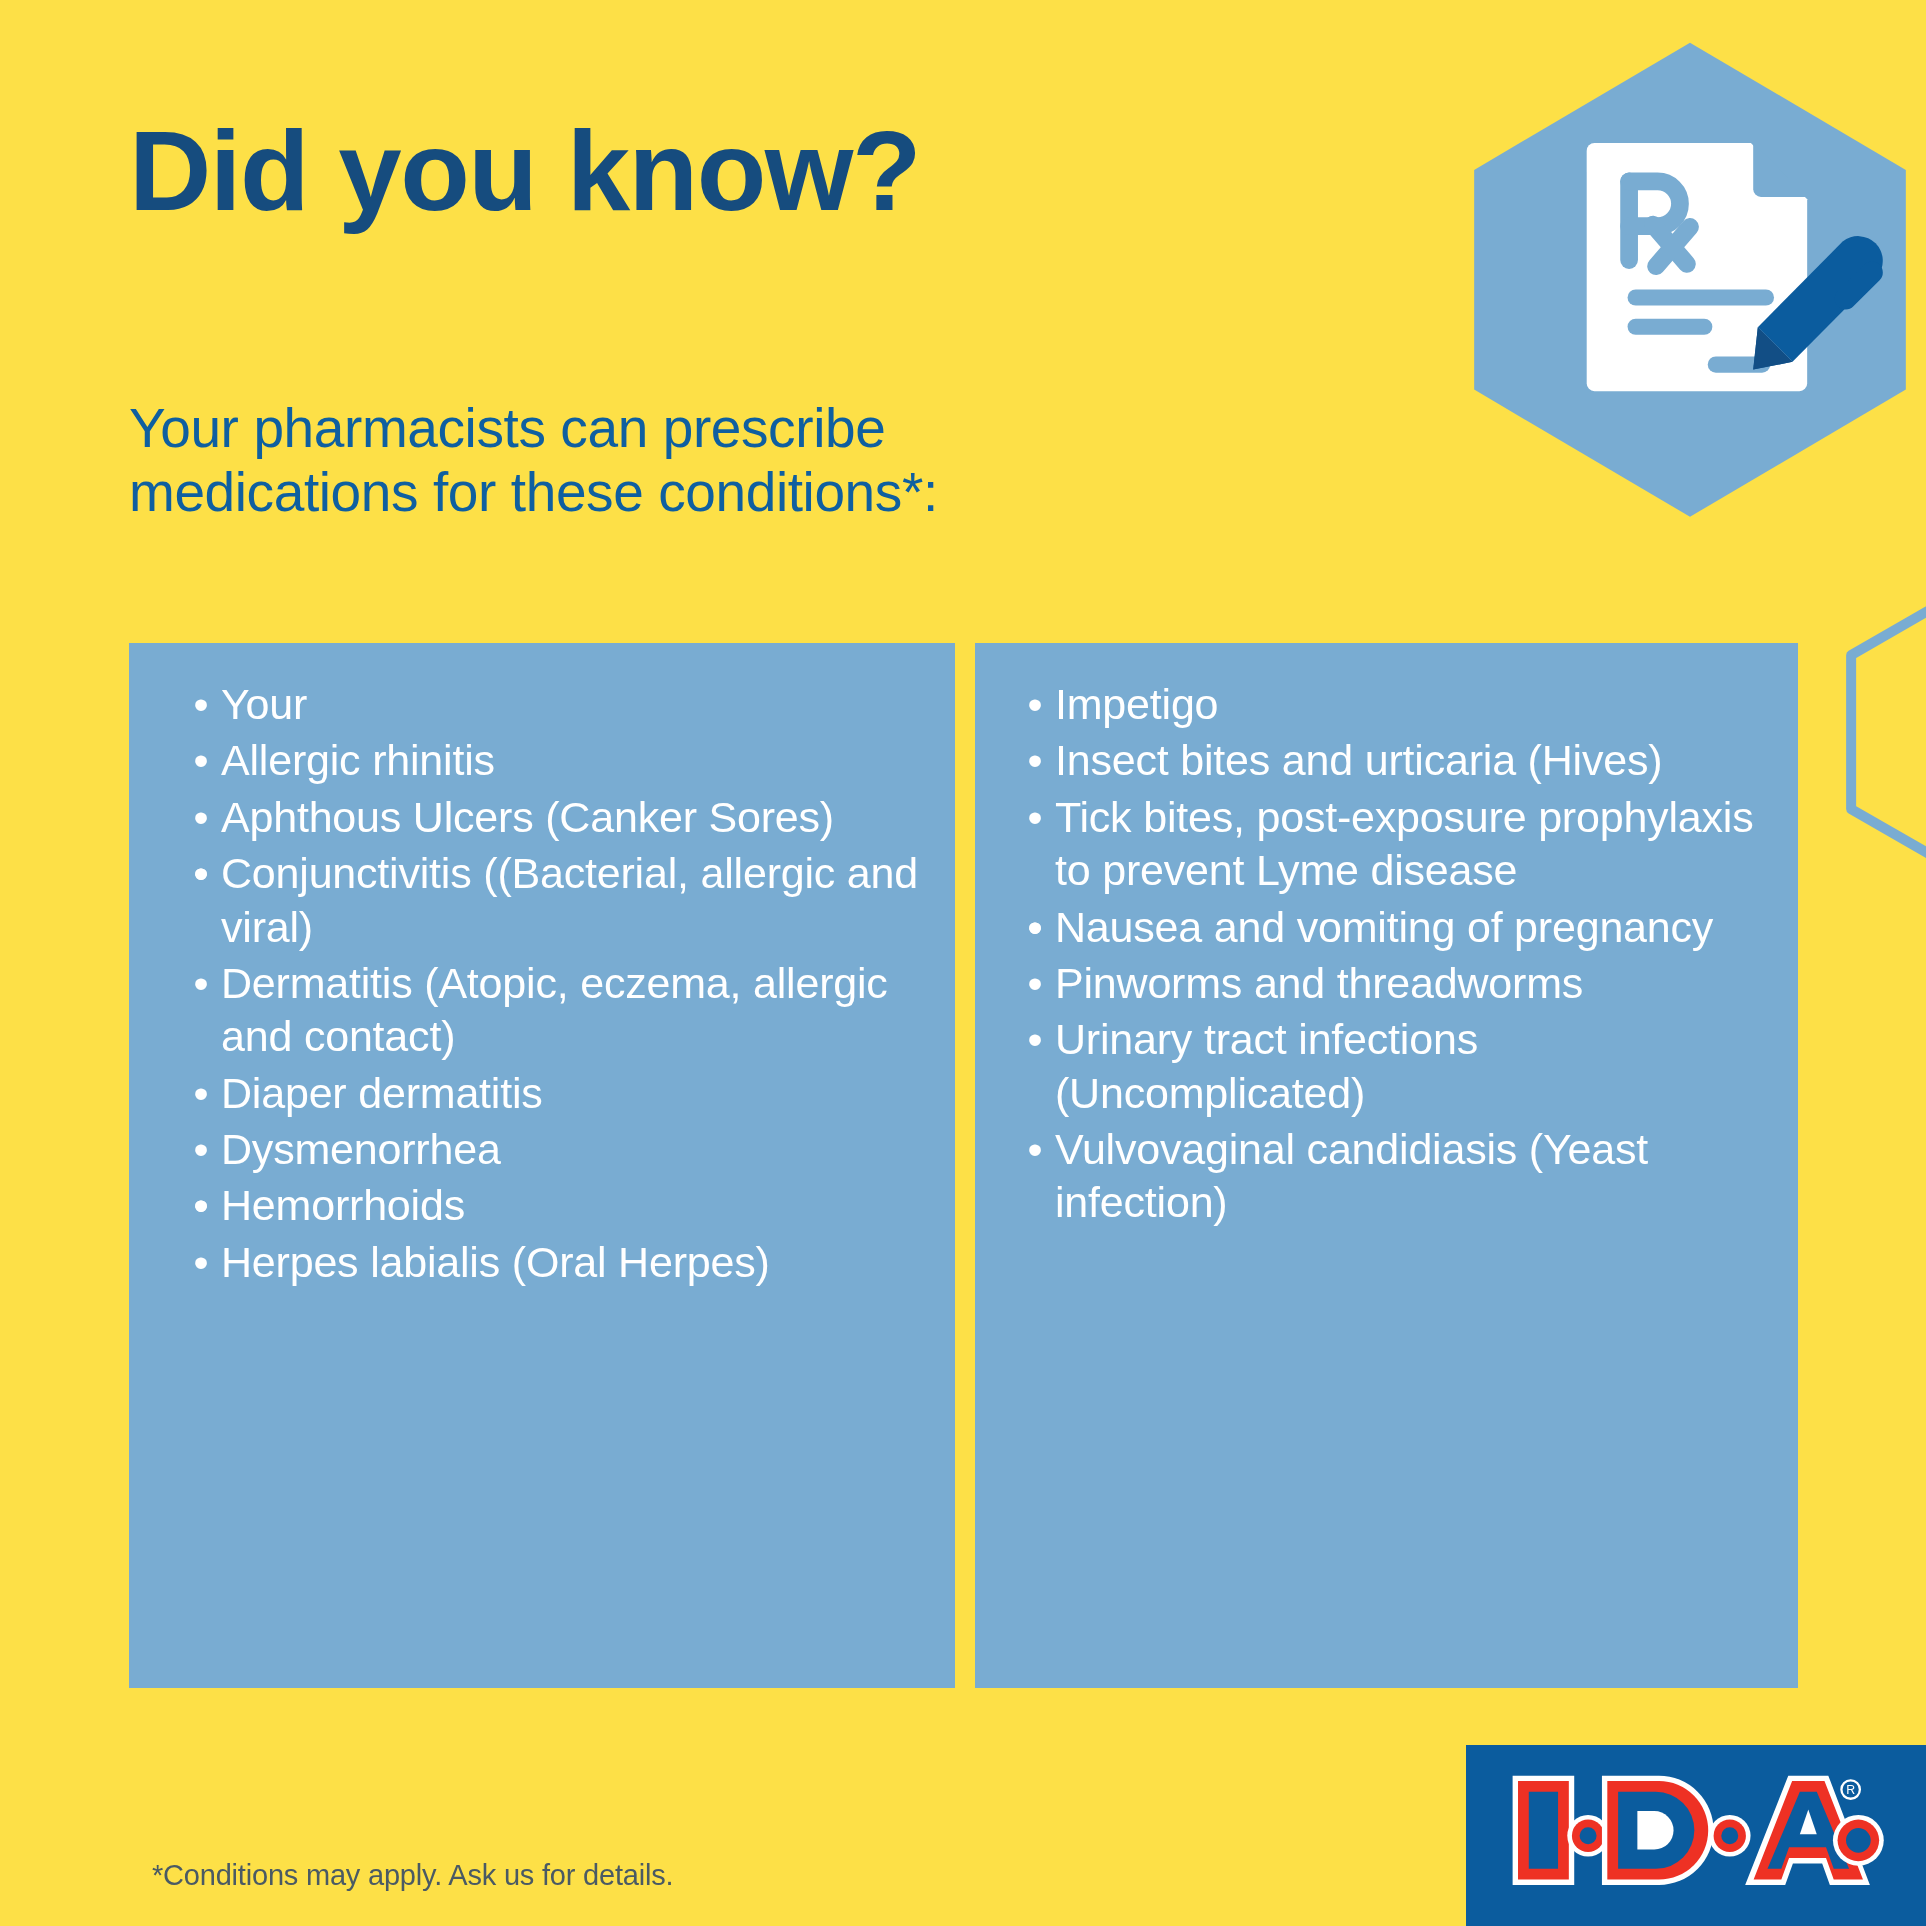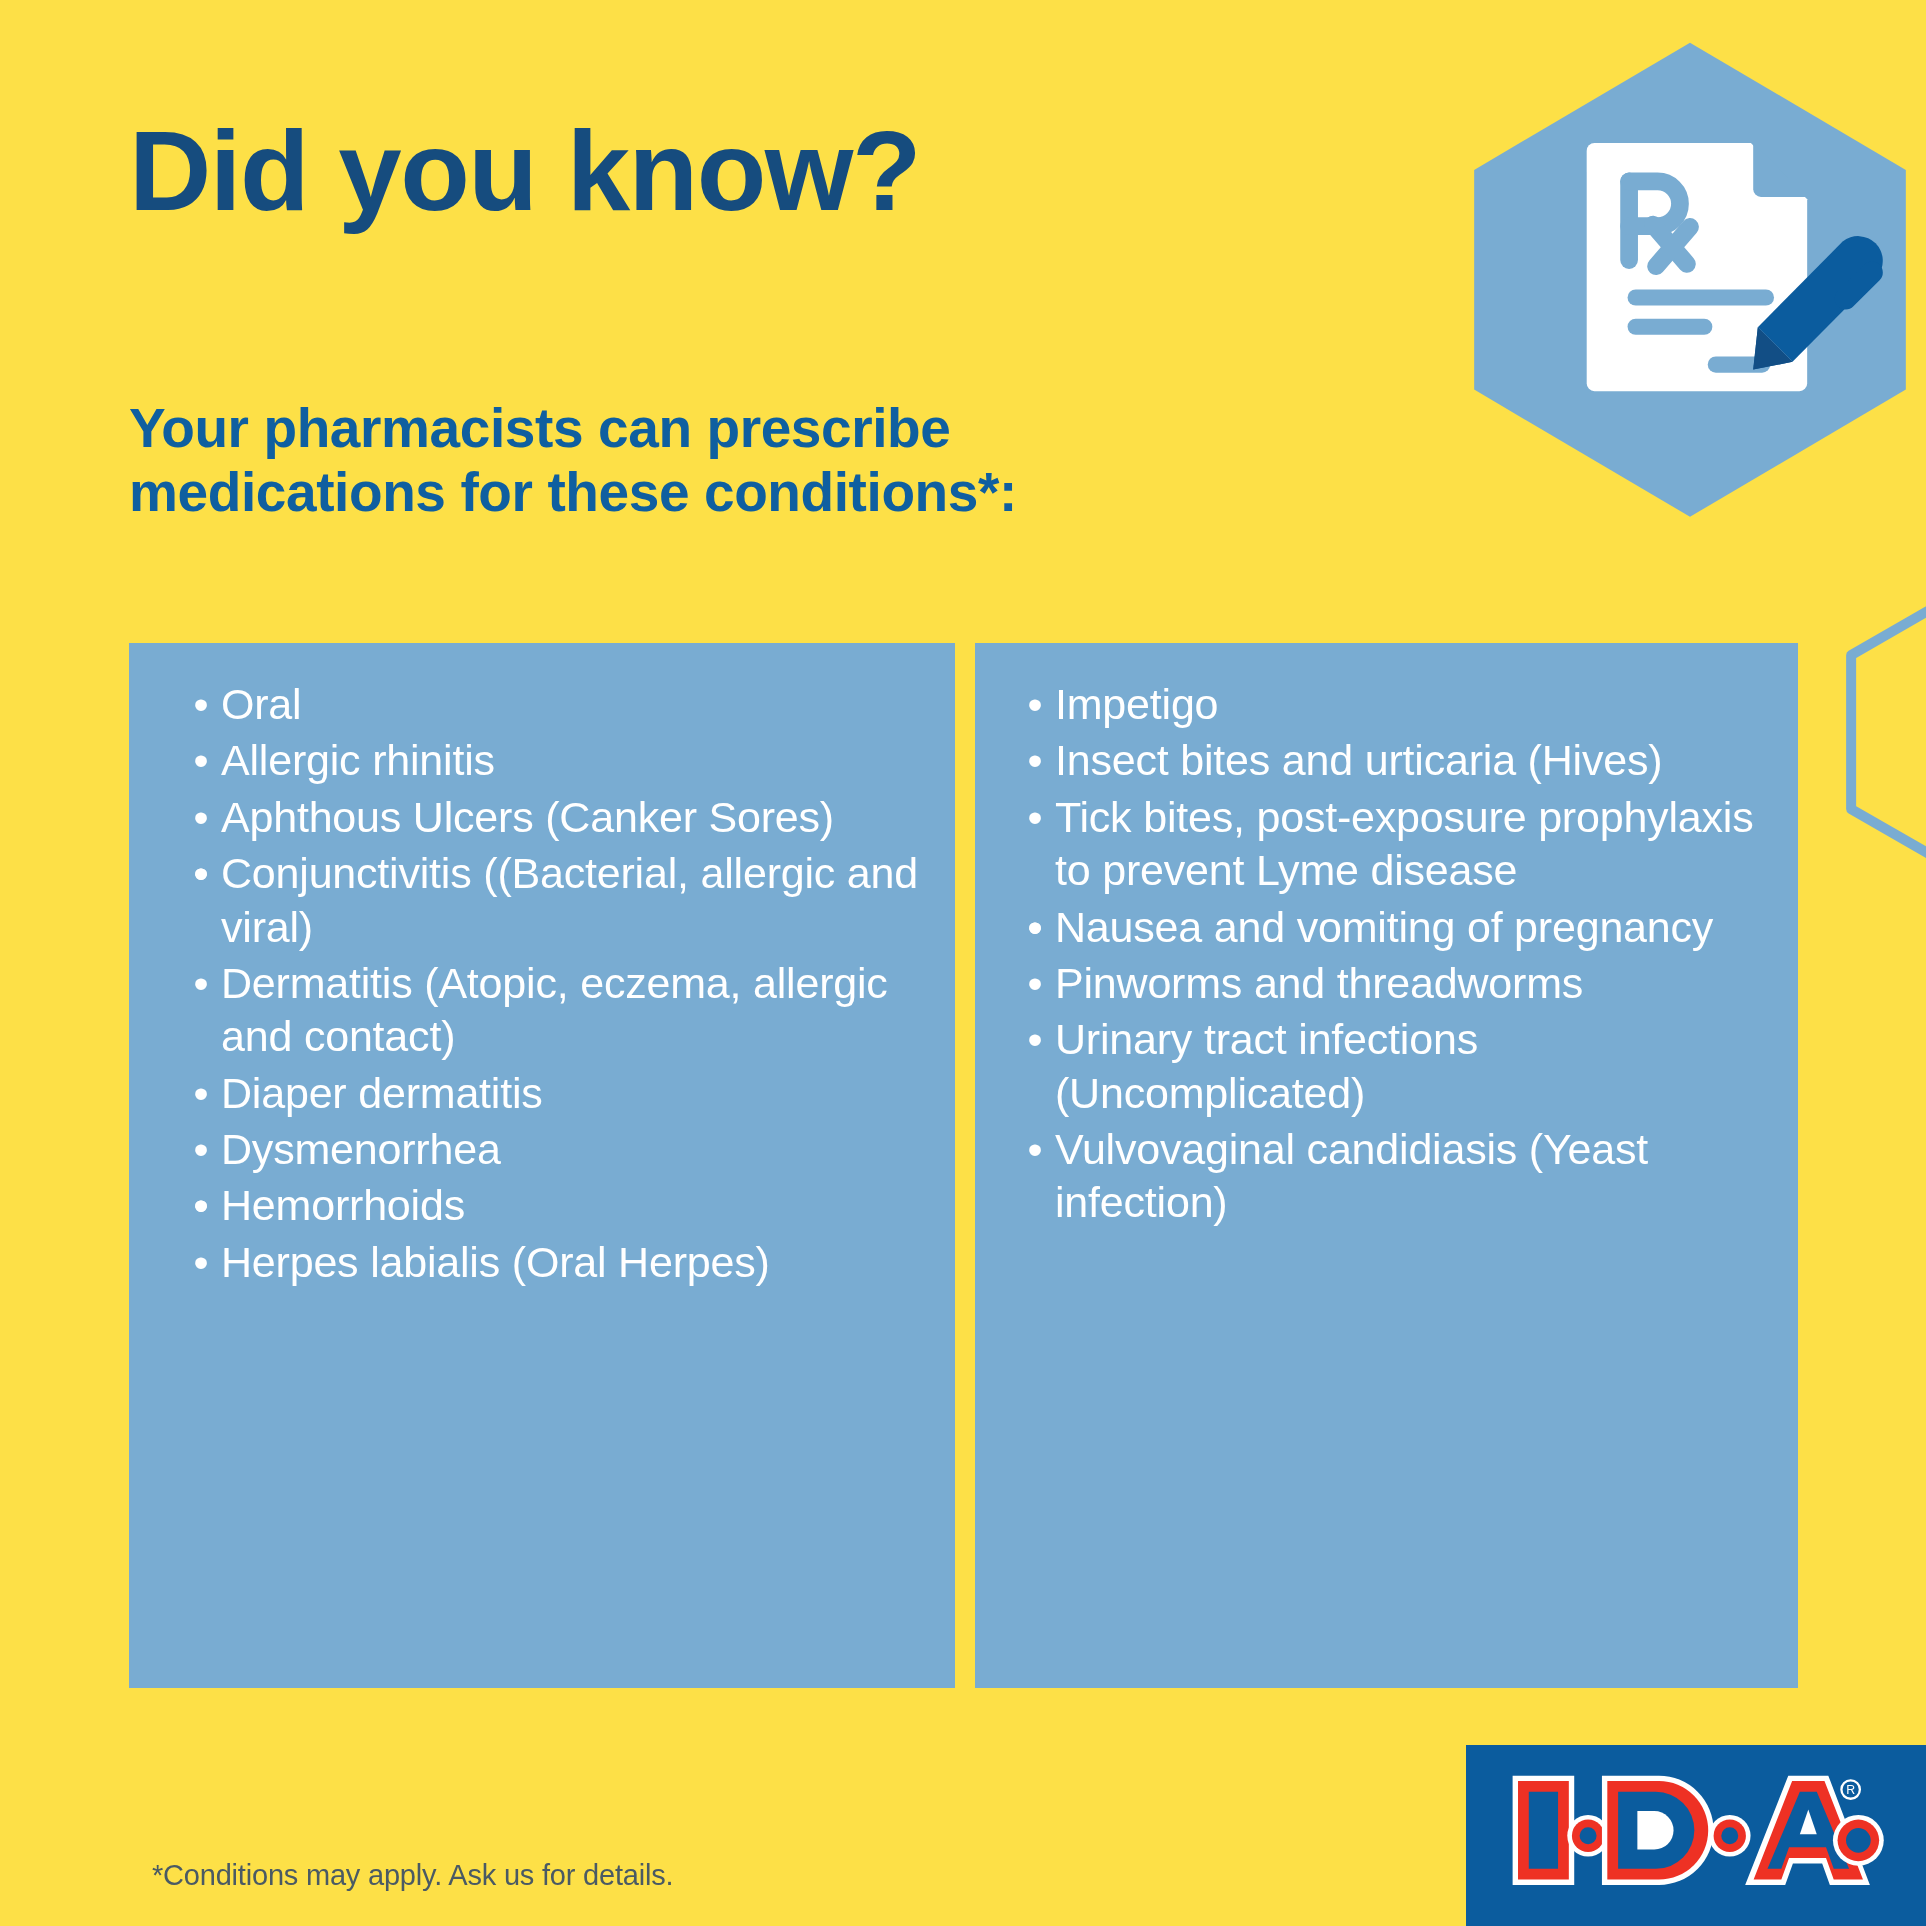--- a/index.html
+++ b/index.html
@@ -51,21 +51,21 @@
     color: #164c7e;
     letter-spacing: -1.5px;
     line-height: 1;
     white-space: nowrap;
   }
   .subtitle {
     position: absolute;
     left: 129px;
     top: 397px;
     font-size: 55px;
-    font-weight: 700;
+    font-weight: 400;
     color: #0f5fa0;
     line-height: 1.16;
     letter-spacing: -0.4px;
   }
   .subtitle div { white-space: nowrap; }
 
   
   .panel {
     position: absolute;
     top: 643px;
@@ -176,21 +176,21 @@
 
   <div class="title">Did you know?</div>
 
   <div class="subtitle">
     <div>Your pharmacists can prescribe</div>
     <div>medications for these conditions*:</div>
   </div>
 
   <div class="panel" id="panel-left">
     <ul class="cond-list" id="list-left">
-        <li><span class="bullet">•</span><span>Oral</span></li>
+        <li><span class="bullet">•</span><span>Your</span></li>
         <li><span class="bullet">•</span><span>Allergic rhinitis</span></li>
         <li><span class="bullet">•</span><span>Aphthous Ulcers (Canker Sores)</span></li>
         <li><span class="bullet">•</span></li>
         <li><span class="bullet">•</span><span>Conjunctivitis ((Bacterial, allergic and viral)</span></li>
         <li><span class="bullet">•</span><span>Dermatitis (Atopic, eczema, allergic and contact)</span></li>
         <li><span class="bullet">•</span><span>Diaper dermatitis</span></li>
         <li><span class="bullet">•</span><span>Dysmenorrhea</span></li>
         <li><span class="bullet">•</span></li>
         <li><span class="bullet">•</span><span>Hemorrhoids</span></li>
         <li><span class="bullet">•</span><span>Herpes labialis (Oral Herpes)</span></li>

